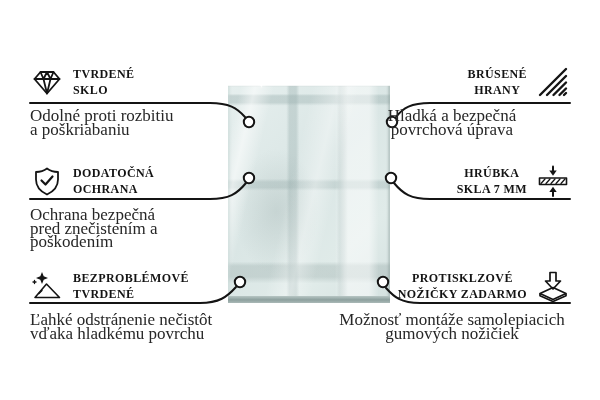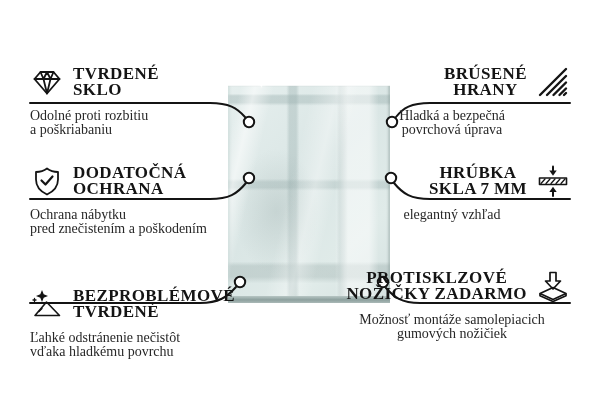--- a/index.html
+++ b/index.html
@@ -33,23 +33,23 @@
   }
   
   #connectors{position:absolute;left:0;top:0;z-index:3;pointer-events:none;}
   
   .feat{position:absolute;z-index:4;}
   .feat.left{left:30px;width:206px;text-align:left;}
   .feat.right{right:30px;width:236px;text-align:center;}
   .trow{display:flex;align-items:center;gap:9px;height:40px;}
   .feat.right .trow{justify-content:flex-end;}
   .ficon{width:34px;height:34px;display:flex;align-items:center;justify-content:center;flex:0 0 34px;}
-  .ftitle{margin:0;font-size:17px;font-weight:bold;line-height:16.5px;letter-spacing:.4px;color:#141414;}
+  .ftitle{margin:0;font-size:12px;font-weight:bold;line-height:16.5px;letter-spacing:.4px;color:#141414;}
   .ftitle span{display:block;}
-  .fdesc{position:absolute;left:0;right:0;margin:0;font-size:14px;line-height:13.5px;color:#272727;}
+  .fdesc{position:absolute;left:0;right:0;margin:0;font-size:17px;line-height:13.5px;color:#272727;}
   .fdesc span{display:block;}
   .feat .fdesc{top:47px;}
   svg.ic{stroke:#141414;fill:none;stroke-width:1.8;stroke-linecap:round;stroke-linejoin:round;}
   svg.ic .fill{fill:#141414;stroke:none;}
 </style>
 </head>
 <body>
 
 <div id="canvas">
 
@@ -101,26 +101,26 @@
           <path d="M16,3.5 C13,5.8 8.5,7 5,7 V14.5 C5,21.5 9.5,26.5 16,29.5 C22.5,26.5 27,21.5 27,14.5 V7 C23.5,7 19,5.8 16,3.5 Z"></path>
           <path d="M10.5,15.5 L14.5,19.5 L21.5,11.5" stroke-width="2.2"></path>
         </svg>
       </span>
       <h3 class="ftitle">
         <span>DODATOČNÁ</span>
         <span>OCHRANA</span>
       </h3>
     </div>
     <p class="fdesc">
-      <span>Ochrana nábytku</span>
+      <span>Ochrana bezpečná</span>
       <span>pred znečistením a poškodením</span>
     </p>
   </div>
 
-  <div class="feat left" style="top:284px">
+  <div class="feat left" style="top:266px">
     <div class="trow">
       <span class="ficon">
         <svg class="ic" width="32" height="32" viewBox="0 0 32 32">
           <path d="M4,27.5 L15.5,14 L28.5,27.5 Z" stroke-width="1.6"></path>
           <path d="M8,23.5 L11,20.5" stroke-width="1.3"></path>
           <path class="fill" d="M11,2 L12.7,6.3 L17,8 L12.7,9.7 L11,14 L9.3,9.7 L5,8 L9.3,6.3 Z"></path>
           <path d="M3.5,10.5 V13.5 M2,12 H5" stroke-width="1.3"></path>
         </svg>
       </span>
       <h3 class="ftitle">
@@ -167,21 +167,20 @@
           <path d="M16,1.5 V6" stroke-width="2"></path>
           <path class="fill" d="M12.3,5.5 H19.7 L16,10.8 Z"></path>
           <rect x="2.5" y="13" width="27" height="6.5" stroke-width="1.6"></rect>
           <path d="M4,18.5 L8,14 M9,18.5 L13,14 M14,18.5 L18,14 M19,18.5 L23,14 M24,18.5 L28,14" stroke-width="1.3"></path>
           <path class="fill" d="M12.3,27 H19.7 L16,21.7 Z"></path>
           <path d="M16,26.5 V31" stroke-width="2"></path>
         </svg>
       </span>
     </div>
     <p class="fdesc">
-      <span>elegantný vzhľad</span>
     </p>
   </div>
 
   <div class="feat right" style="top:266px">
     <div class="trow">
       <h3 class="ftitle">
         <span>PROTISKLZOVÉ</span>
         <span>NOŽIČKY ZADARMO</span>
       </h3>
       <span class="ficon">

